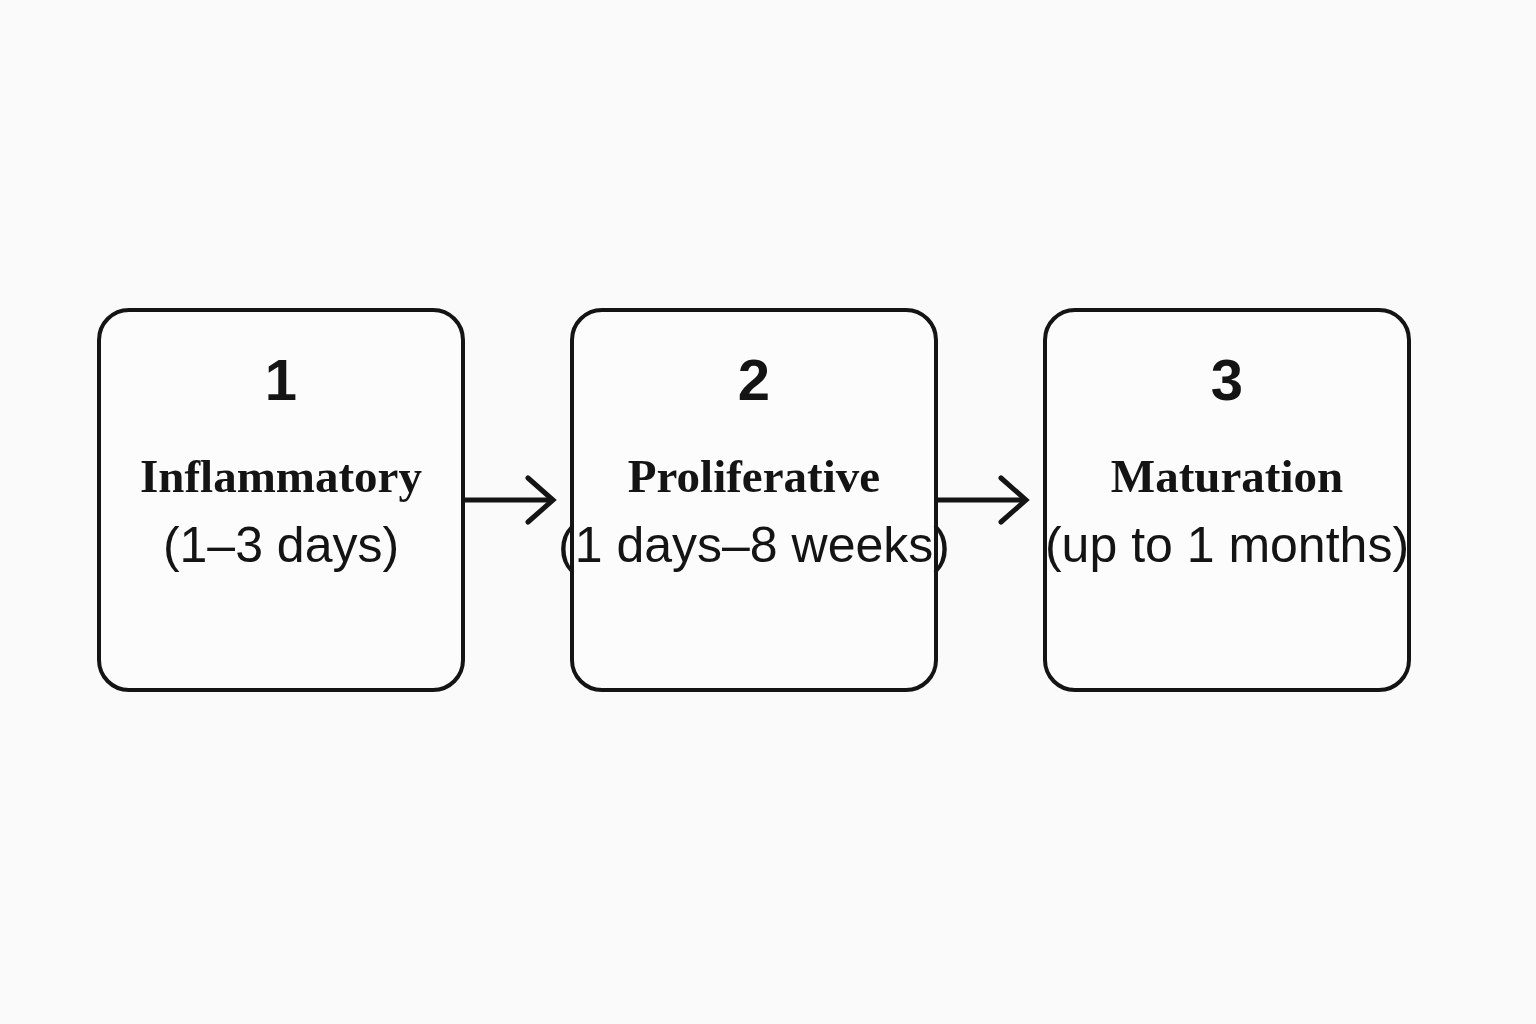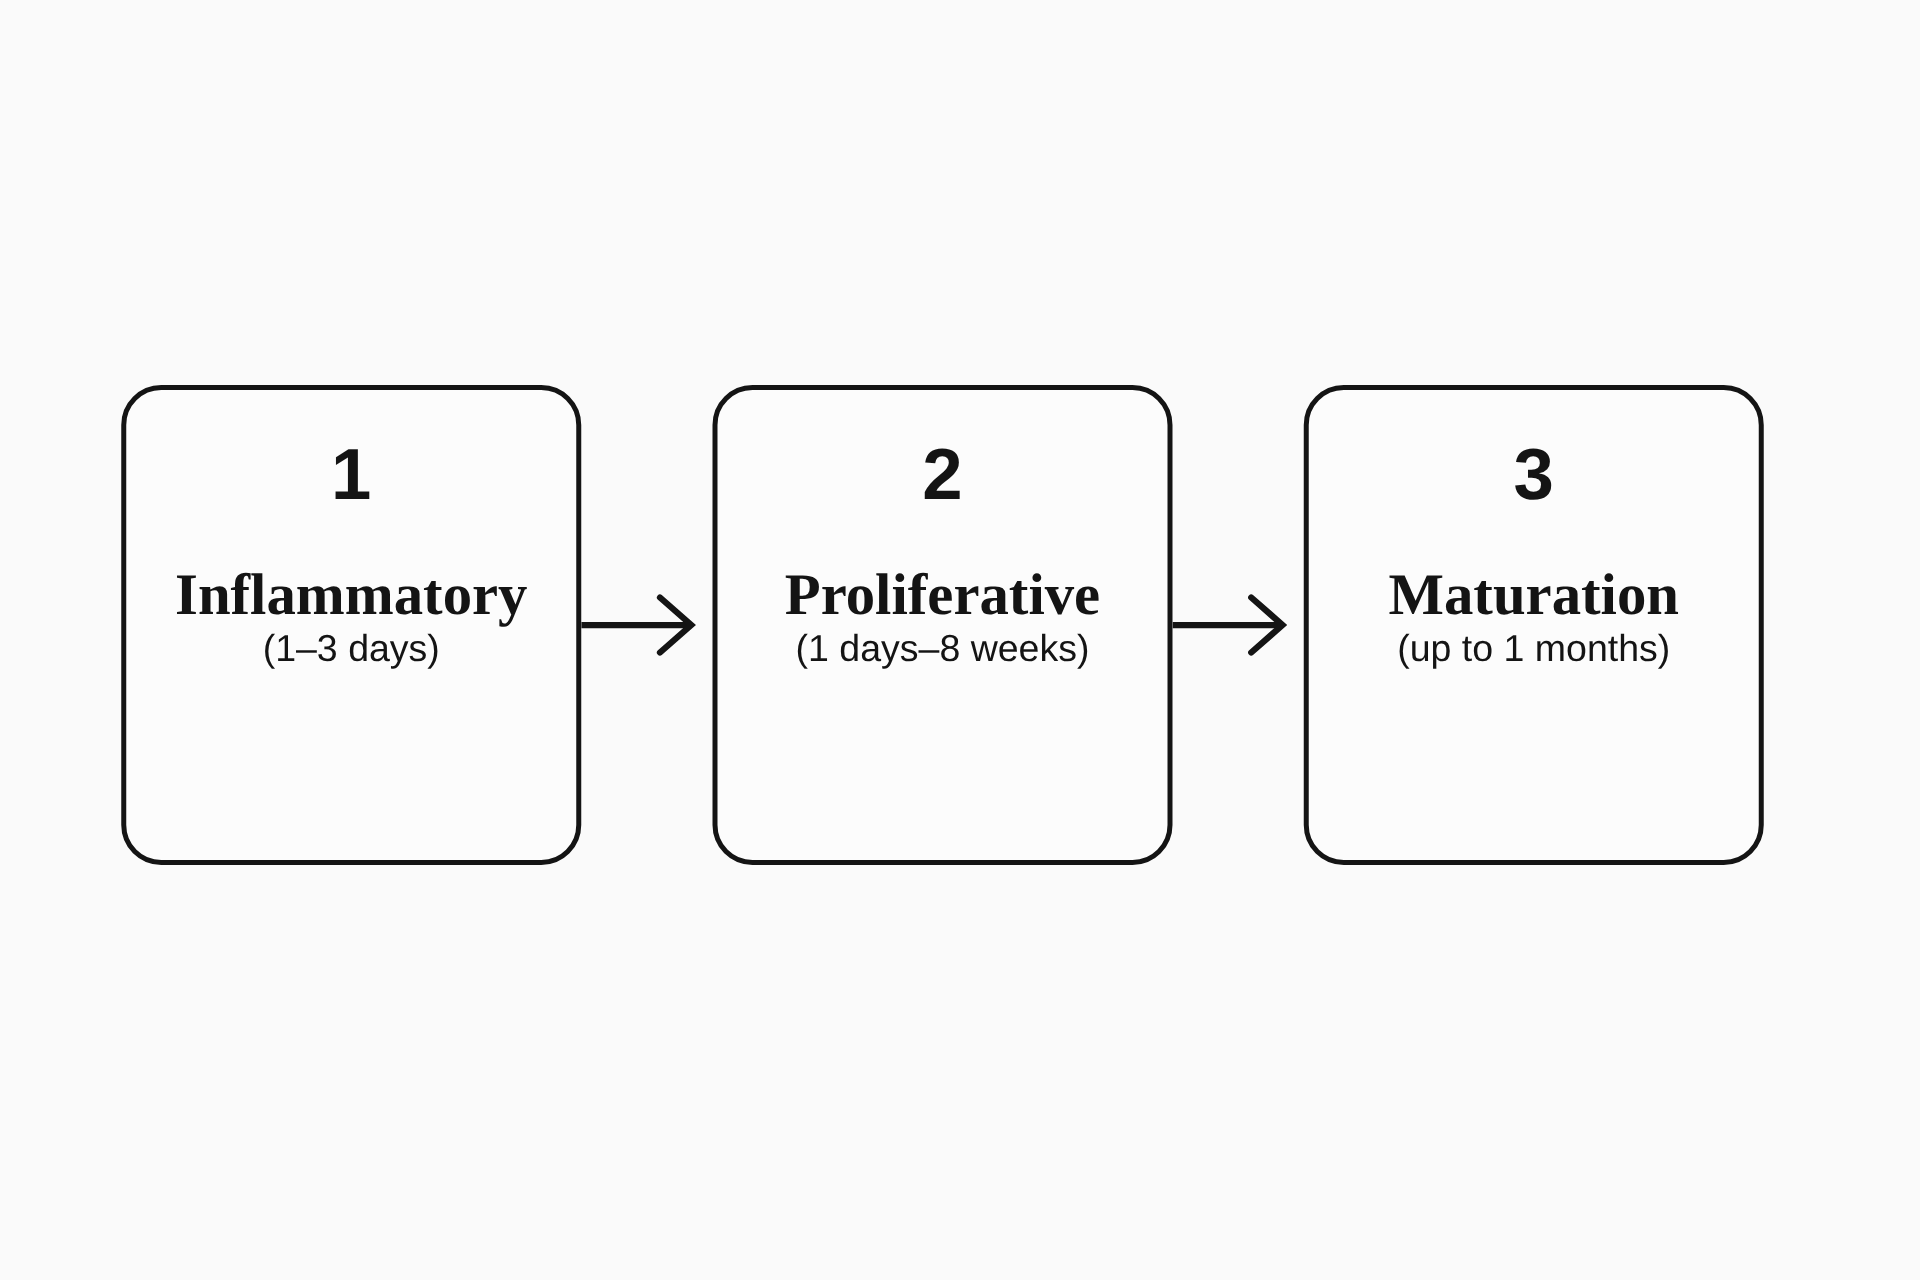--- a/index.html
+++ b/index.html
@@ -47,23 +47,24 @@
   }
   .step-label {
     font-size: 47px;
     font-weight: 700;
     line-height: 48px;
     margin-top: 42px;
     white-space: nowrap;
     font-family: Liberation Serif, serif;
   }
   .step-duration {
-    font-size: 30px;
+    font-size: 50px;
     font-weight: 400;
     line-height: 40px;
+    margin-top: 25px;
     white-space: nowrap;
   }
   .arrow {
     width: 105px;
     height: 64px;
     flex: 0 0 auto;
     display: block;
   }
 </style>
 </head>

